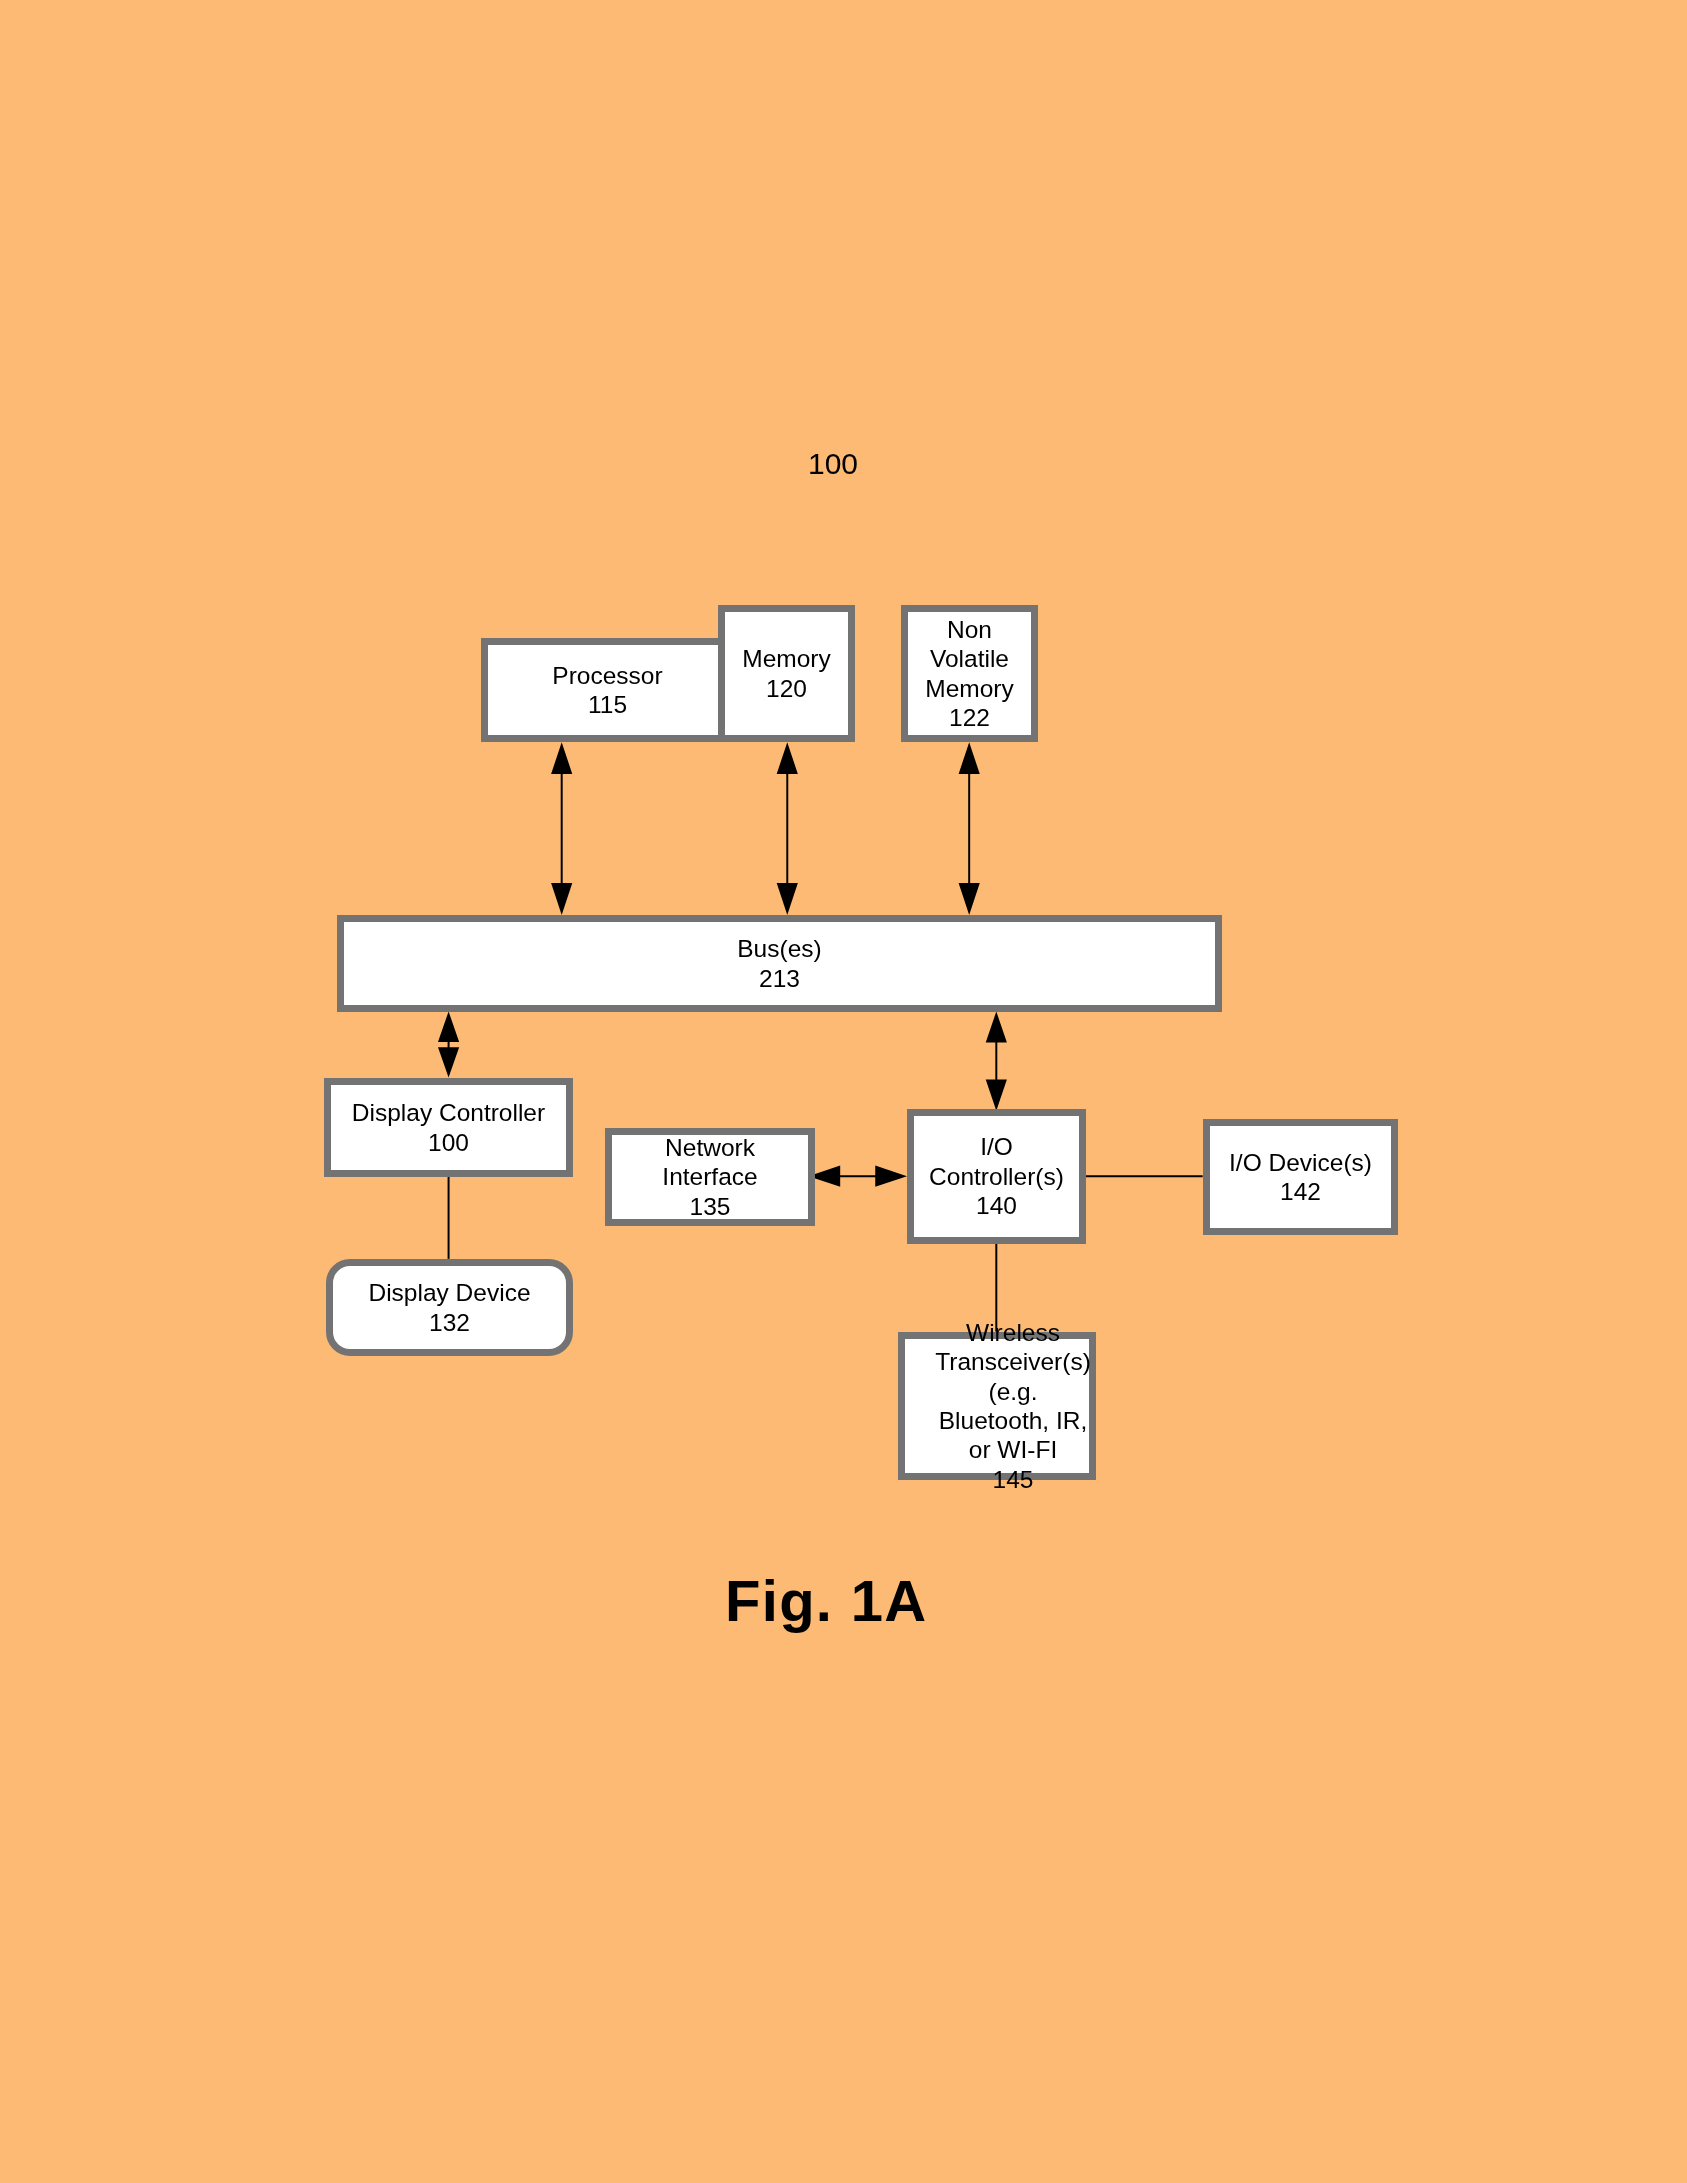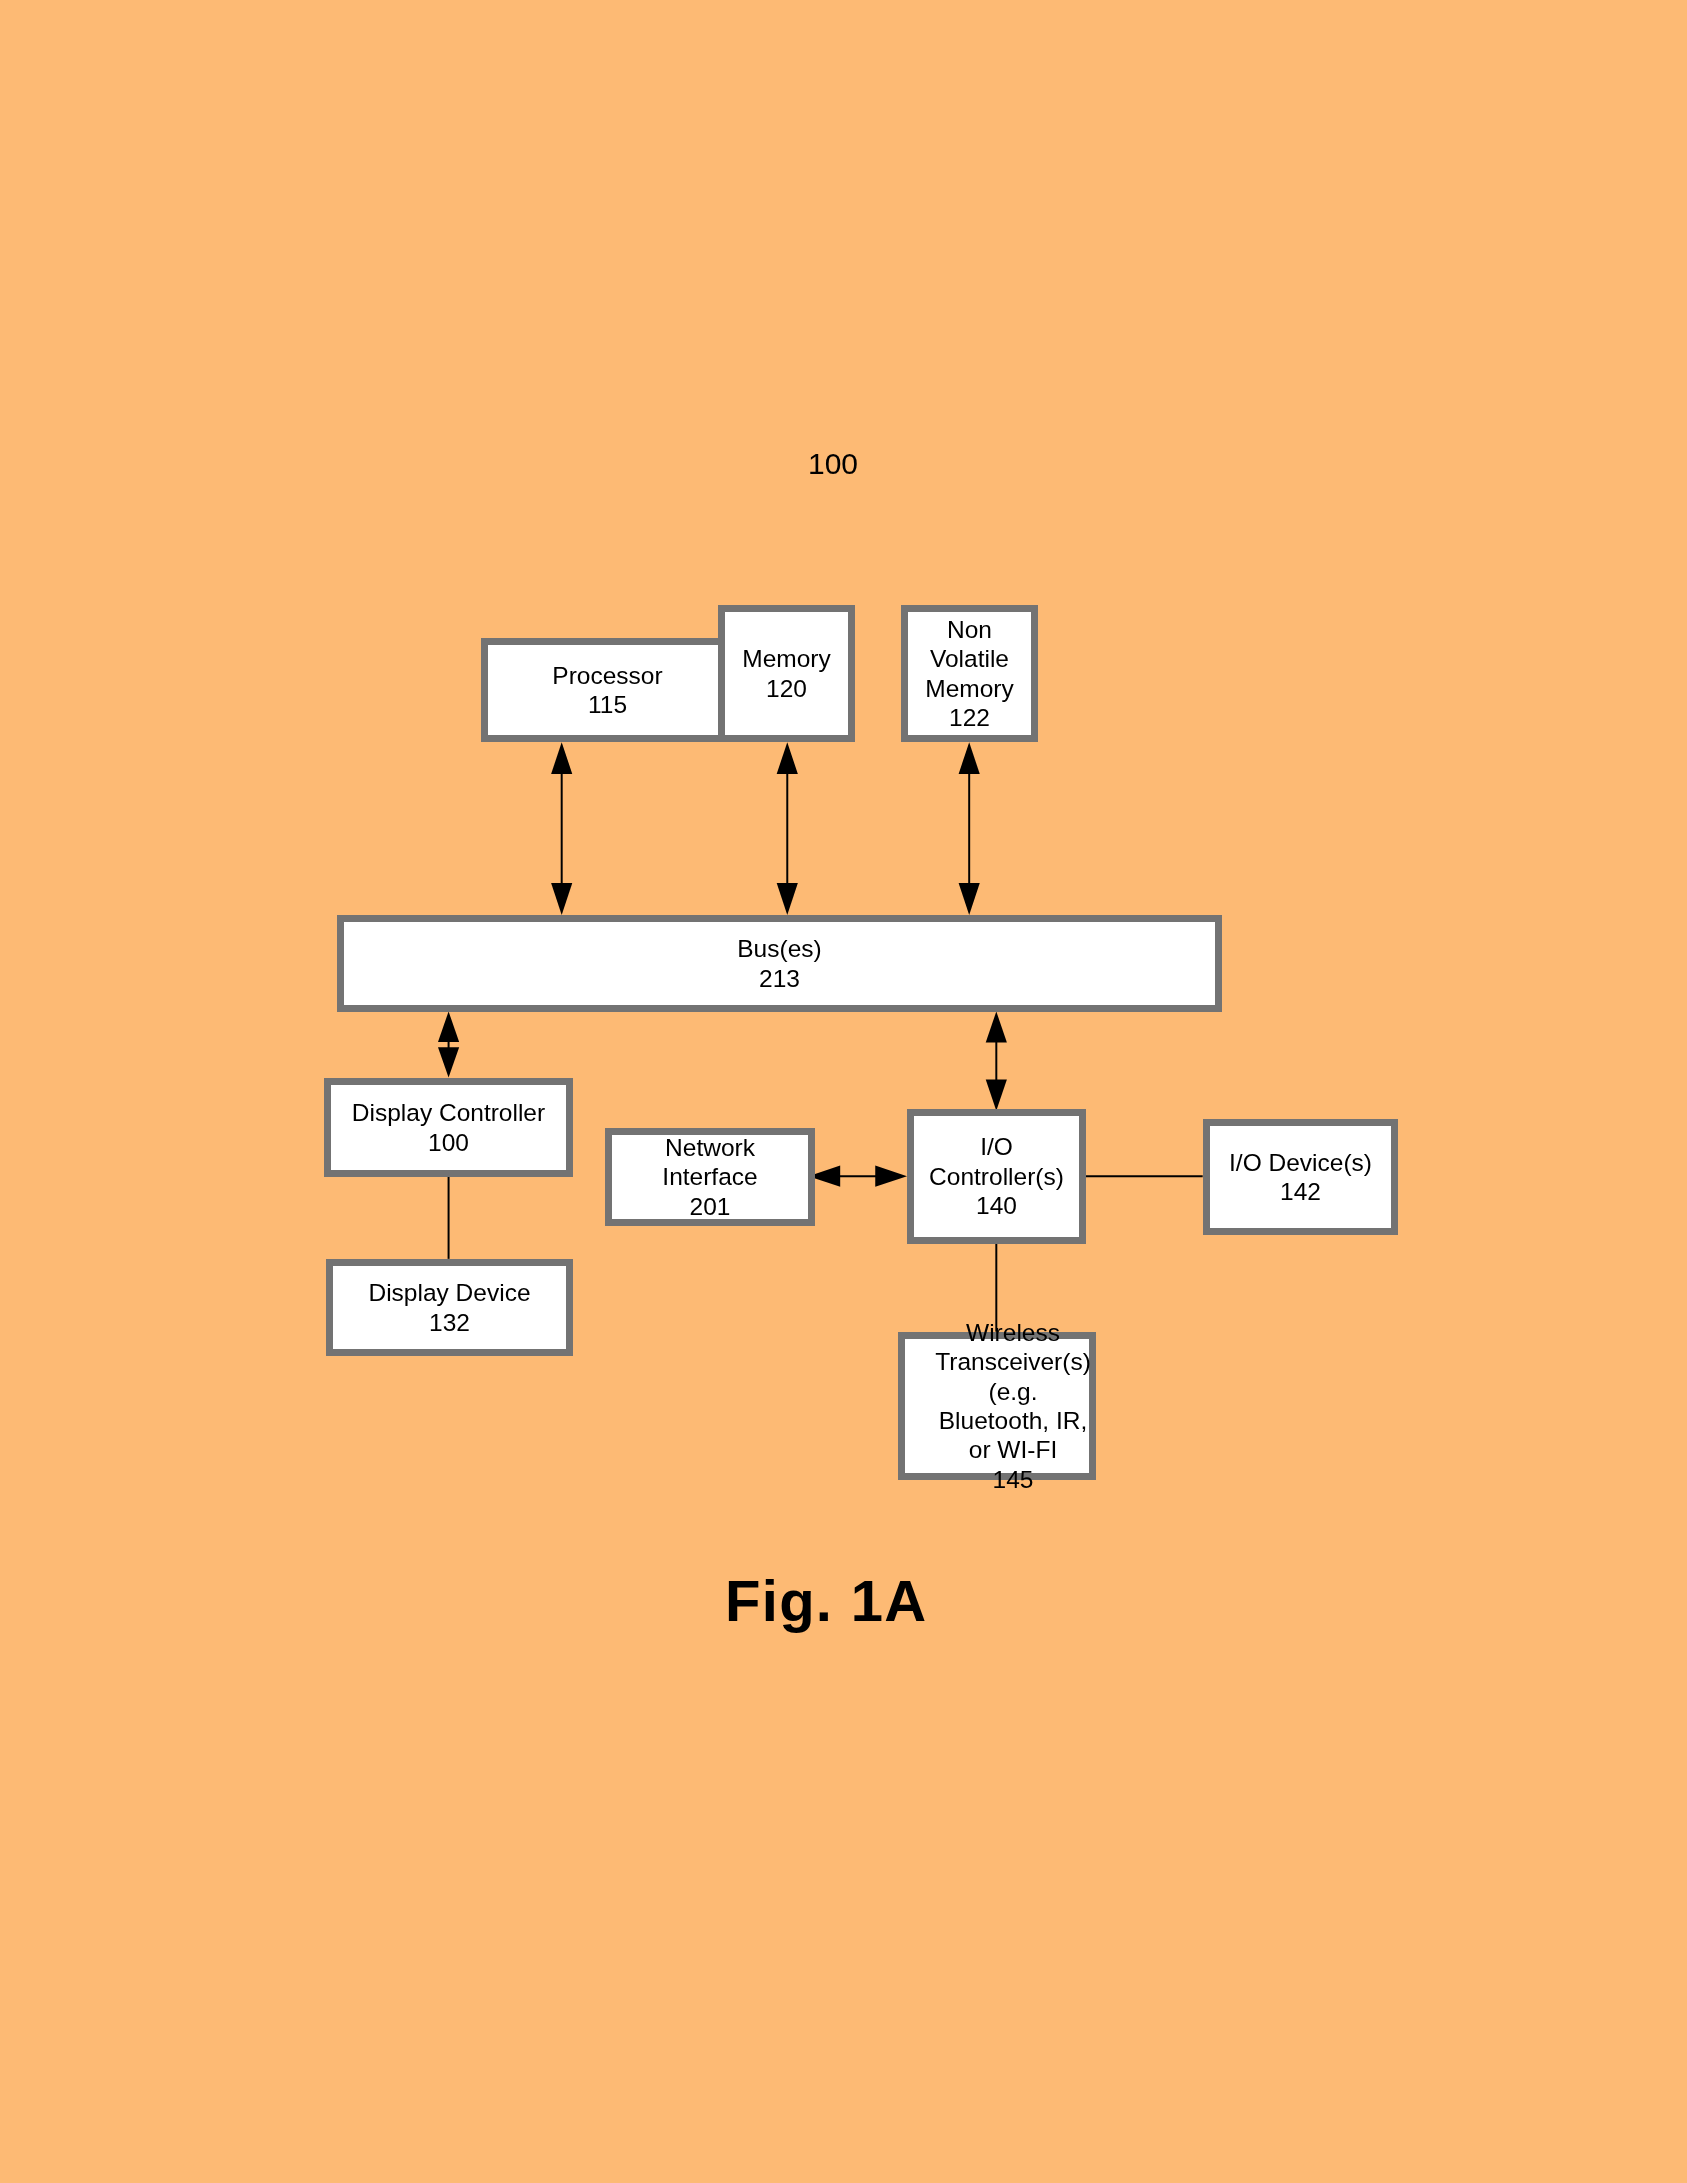--- a/index.html
+++ b/index.html
@@ -153,28 +153,28 @@
 
   <div class="node" style="left:337px; top:915px; width:885px; height:97px;">
     <span class="node-label">Bus(es)
 213</span>
   </div>
 
   <div class="node" style="left:324px; top:1078px; width:249px; height:99px;">
     <span class="node-label">Display Controller 100</span>
   </div>
 
-  <div class="node" style="left:326px; top:1259px; width:247px; height:97px;">
+  <div class="node" style="left:326px; top:1259px; width:247px; height:97px;border-radius:24px;">
     <span class="node-label">Display Device
 132</span>
   </div>
 
   <div class="node" style="left:605px; top:1128px; width:210px; height:98px;">
     <span class="node-label">Network Interface
-201</span>
+135</span>
   </div>
 
   <div class="node" style="left:907px; top:1109px; width:179px; height:135px;">
     <span class="node-label">I/O Controller(s)
 140</span>
   </div>
 
   <div class="node" style="left:1203px; top:1119px; width:195px; height:116px;">
     <span class="node-label">I/O Device(s)
 142</span>

